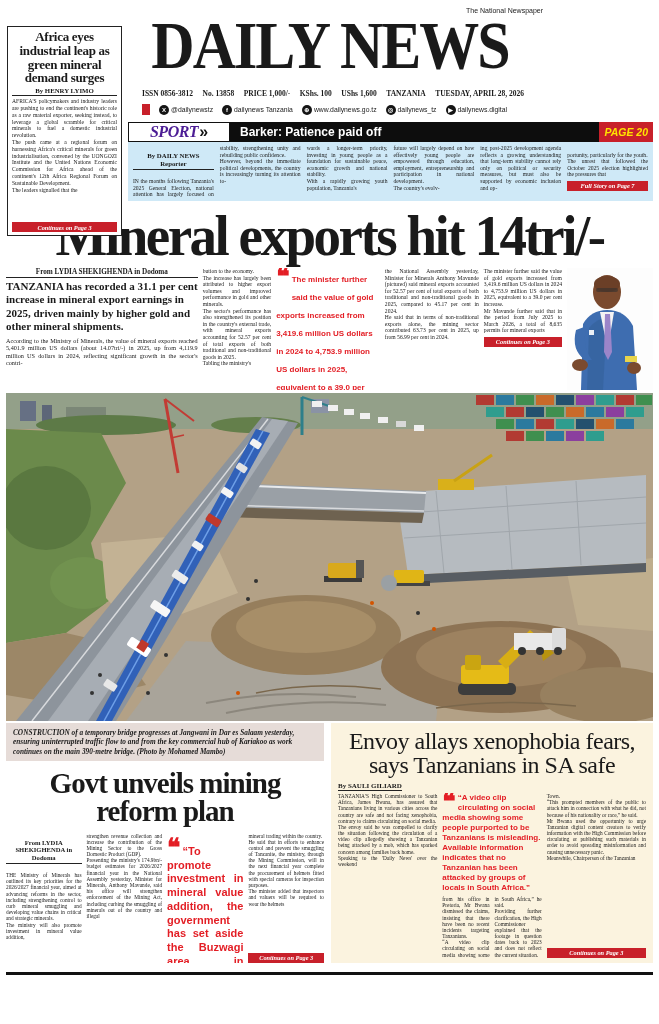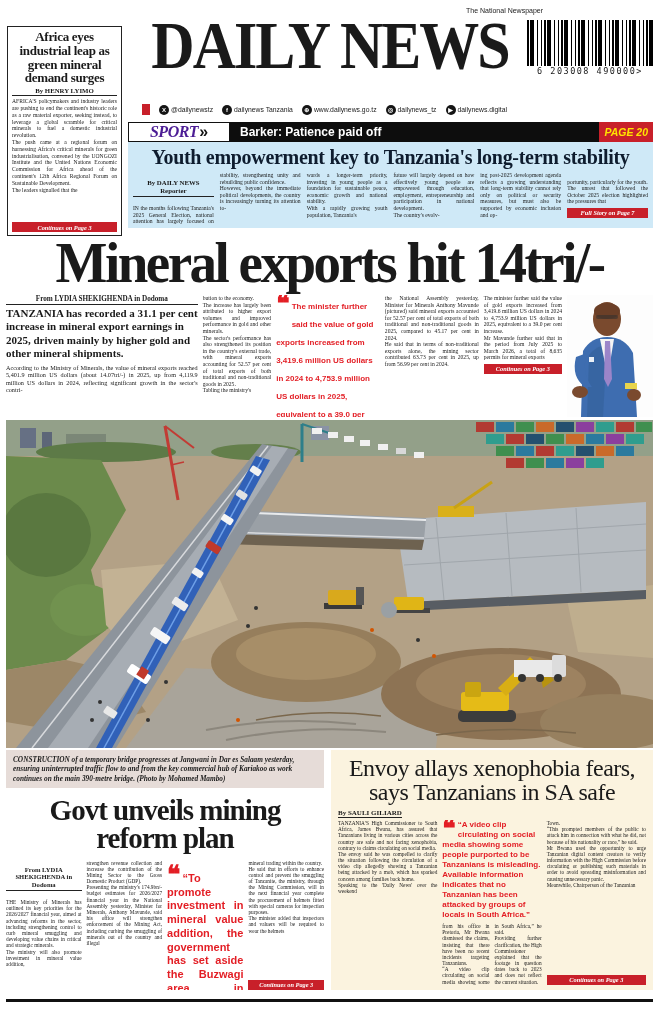--- a/index.html
+++ b/index.html
@@ -91,23 +91,28 @@
   .emid-cols .scol { flex:1; }
 </style>
 </head>
 <body>
 
 <div class="page">
 
   <div class="header">
     <div class="tagline">The National Newspaper</div>
     <div class="masthead">DAILY NEWS</div>
-    <div class="barcode-wrap">
-      <div class="barcode"></div>
-      <div class="barcode-digits">6 203008 490000&gt;</div>
+    <div class="info-line">
+      <span>ISSN 0856-3812</span>
+      <span>No. 13858</span>
+      <span>PRICE 1,000/-</span>
+      <span>KShs. 100</span>
+      <span>UShs 1,600</span>
+      <span>TANZANIA</span>
+      <span>TUESDAY, APRIL 28, 2026</span>
     </div>
     <div class="social-bar">
       <span class="social-flag"></span>
       <span class="social-item">
           <span class="sicon">X</span>
           <span>@dailynewstz</span>
         </span>
       <span class="social-item">
           <span class="sicon">f</span>
           <span>dailynews Tanzania</span>
@@ -141,21 +146,20 @@
       <div class="sport-logo">
         <span class="sport-word">SPORT</span>
         <span class="sport-arrow">»</span>
       </div>
       <div class="sport-teaser">Barker: Patience paid off</div>
       <div class="sport-page">PAGE 20</div>
     </div>
   </div>
 
   <div class="youth">
-    <div class="youth-hl">Youth empowerment key to Tanzania's long-term stability</div>
     <div class="youth-cols">
       <div class="ycol">
         <div class="youth-by">By DAILY NEWS
 Reporter</div>
         <span>IN the months following Tanzania's 2025 General Election, national attention has largely focused on restoring</span>
       </div>
       <div class="ycol">stability, strengthening unity and rebuilding public confidence.
 However, beyond the immediate political developments, the country is increasingly turning its attention to-</div>
       <div class="ycol">wards a longer-term priority, investing in young people as a foundation for sustainable peace, economic growth and national stability.
 With a rapidly growing youth population, Tanzania's</div>

